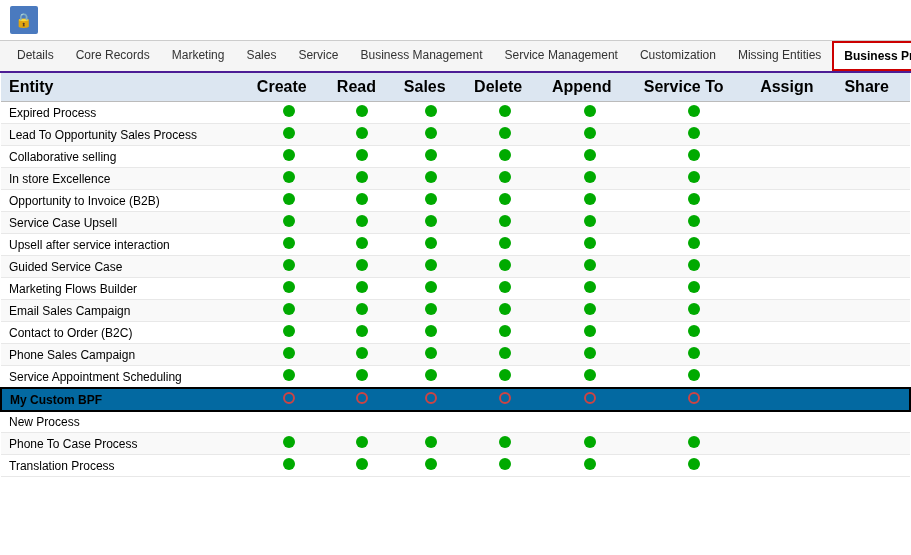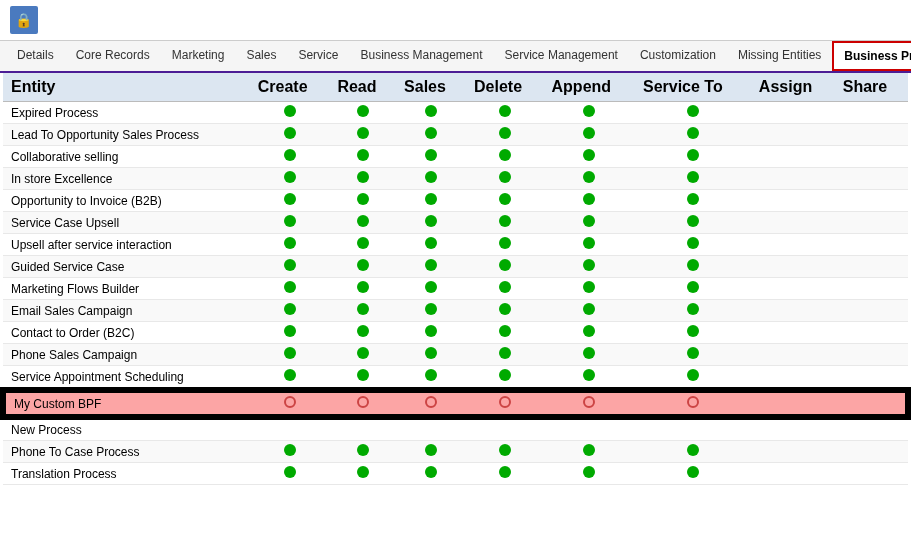--- a/index.html
+++ b/index.html
@@ -88,22 +88,23 @@
       border-bottom: 1px solid #bbb;
       color: #000000;
     }
     thead th.center { text-align: left; }
     tbody tr {
       border-bottom: 1px solid #e8e8e8;
       padding-left: 30px;
     }
     tbody tr:nth-child(even) { background: #f9f9f9; }
     tbody tr.highlight-row {
-      border: 6px solid #000000;
-      background: #fca5a5;
+      border: 2px solid #000000;
+      background: #0369a1;
+      font-weight: bold;
     }
     tbody td {
       padding: 3px 8px;
       font-size: 12px;
       color: #000;
     }
     tbody td.center { text-align: center; }
     .dot-green {
       display: inline-block;
       width: 12px; height: 12px;

